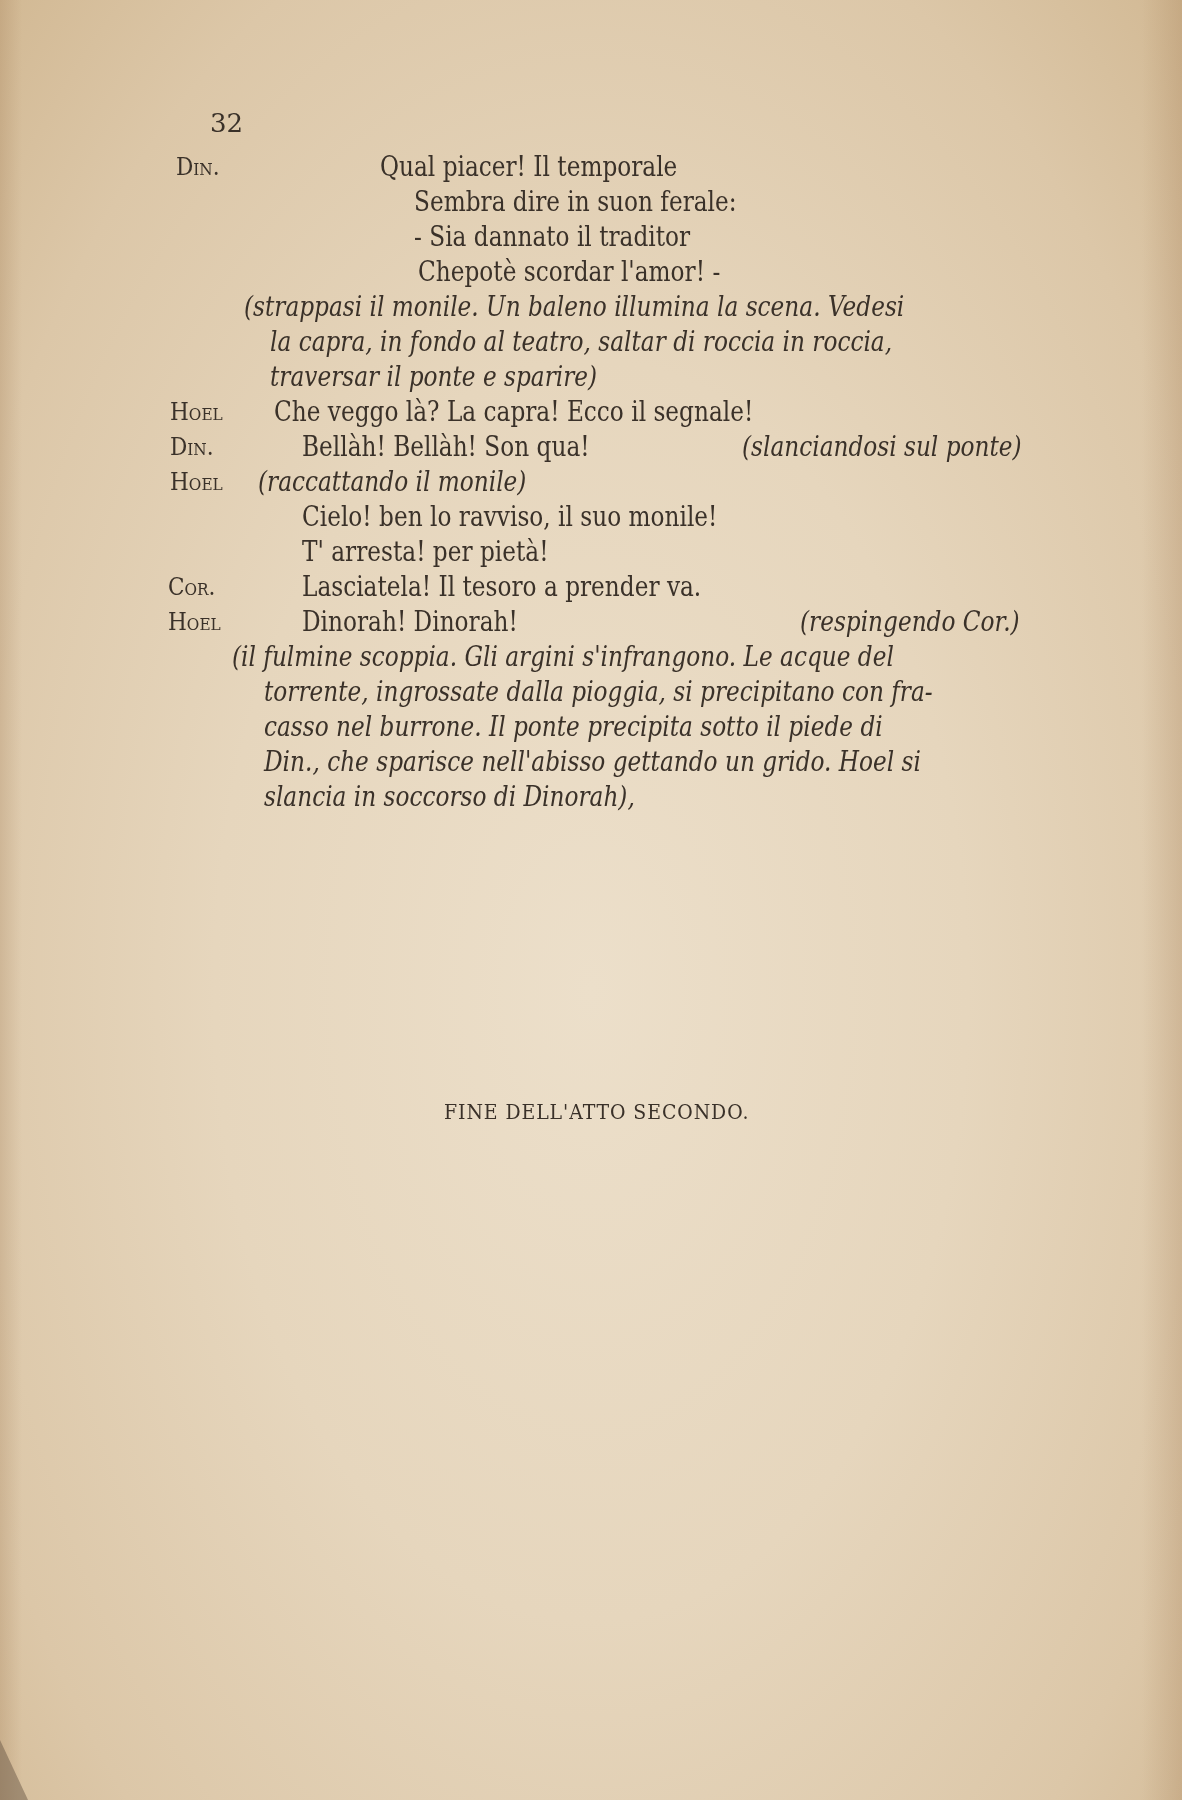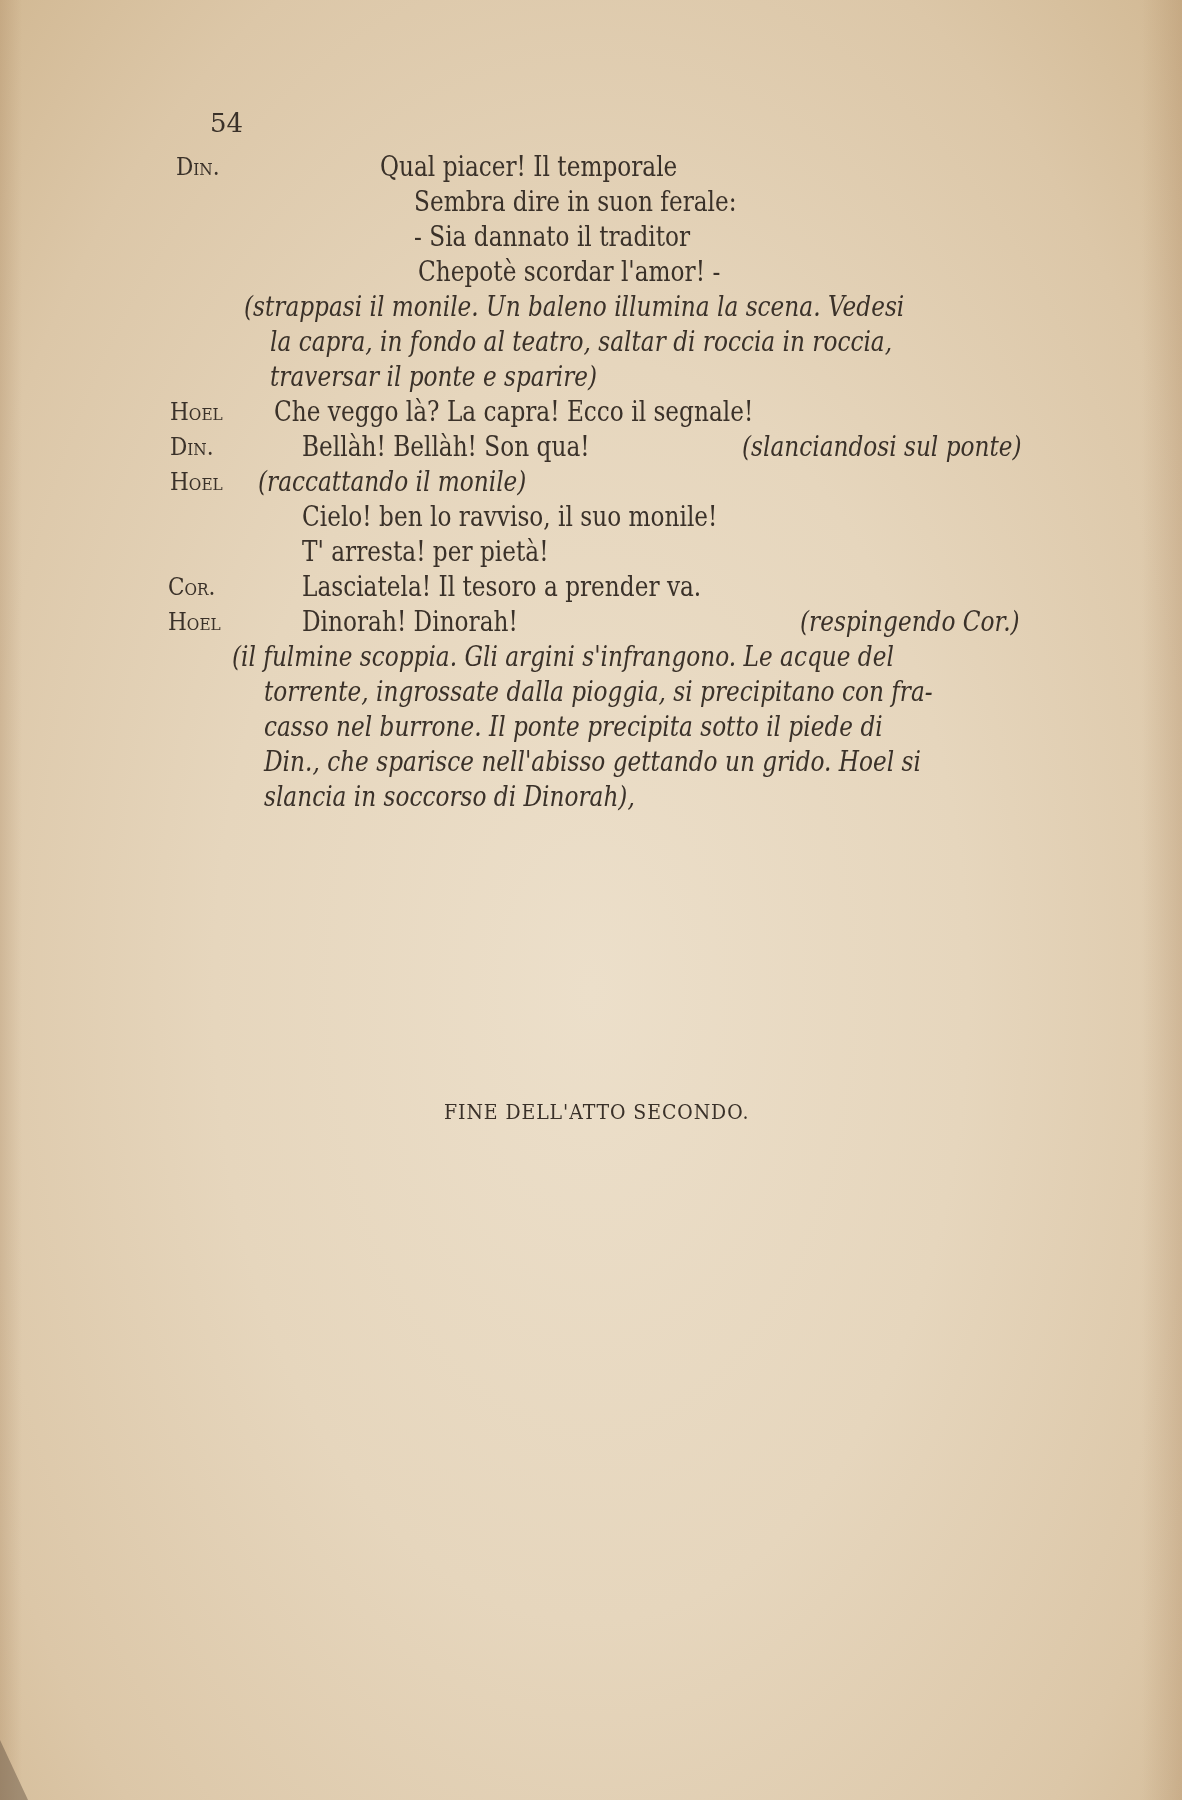--- a/index.html
+++ b/index.html
@@ -50,21 +50,21 @@
     }
   </style>
 </head>
 <body>
 
 <div class="page">
   <div class="edge-left"></div>
   <div class="edge-right"></div>
   <div class="corner-fold"></div>
 
-  <div class="page-number">54</div>
+  <div class="page-number">32</div>
 
   <div class="speaker" style="left:176px;top:150px">Din.</div>
   <div class="line" style="left:380px;top:150px">Qual piacer! Il temporale</div>
 
   <div class="line" style="left:414px;top:185px">Sembra dire in suon ferale:</div>
 
   <div class="line" style="left:414px;top:220px">- Sia dannato il traditor</div>
 
   <div class="line" style="left:418px;top:255px">Chepotè scordar l'amor! -</div>
 

